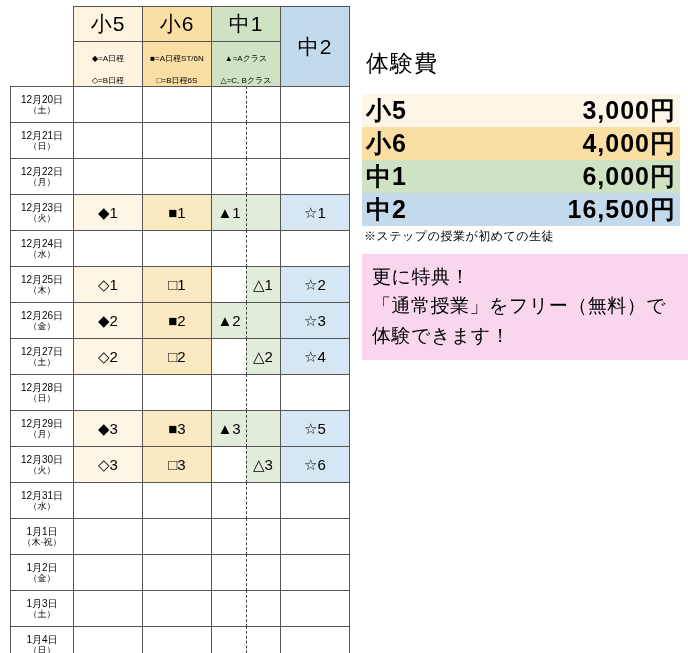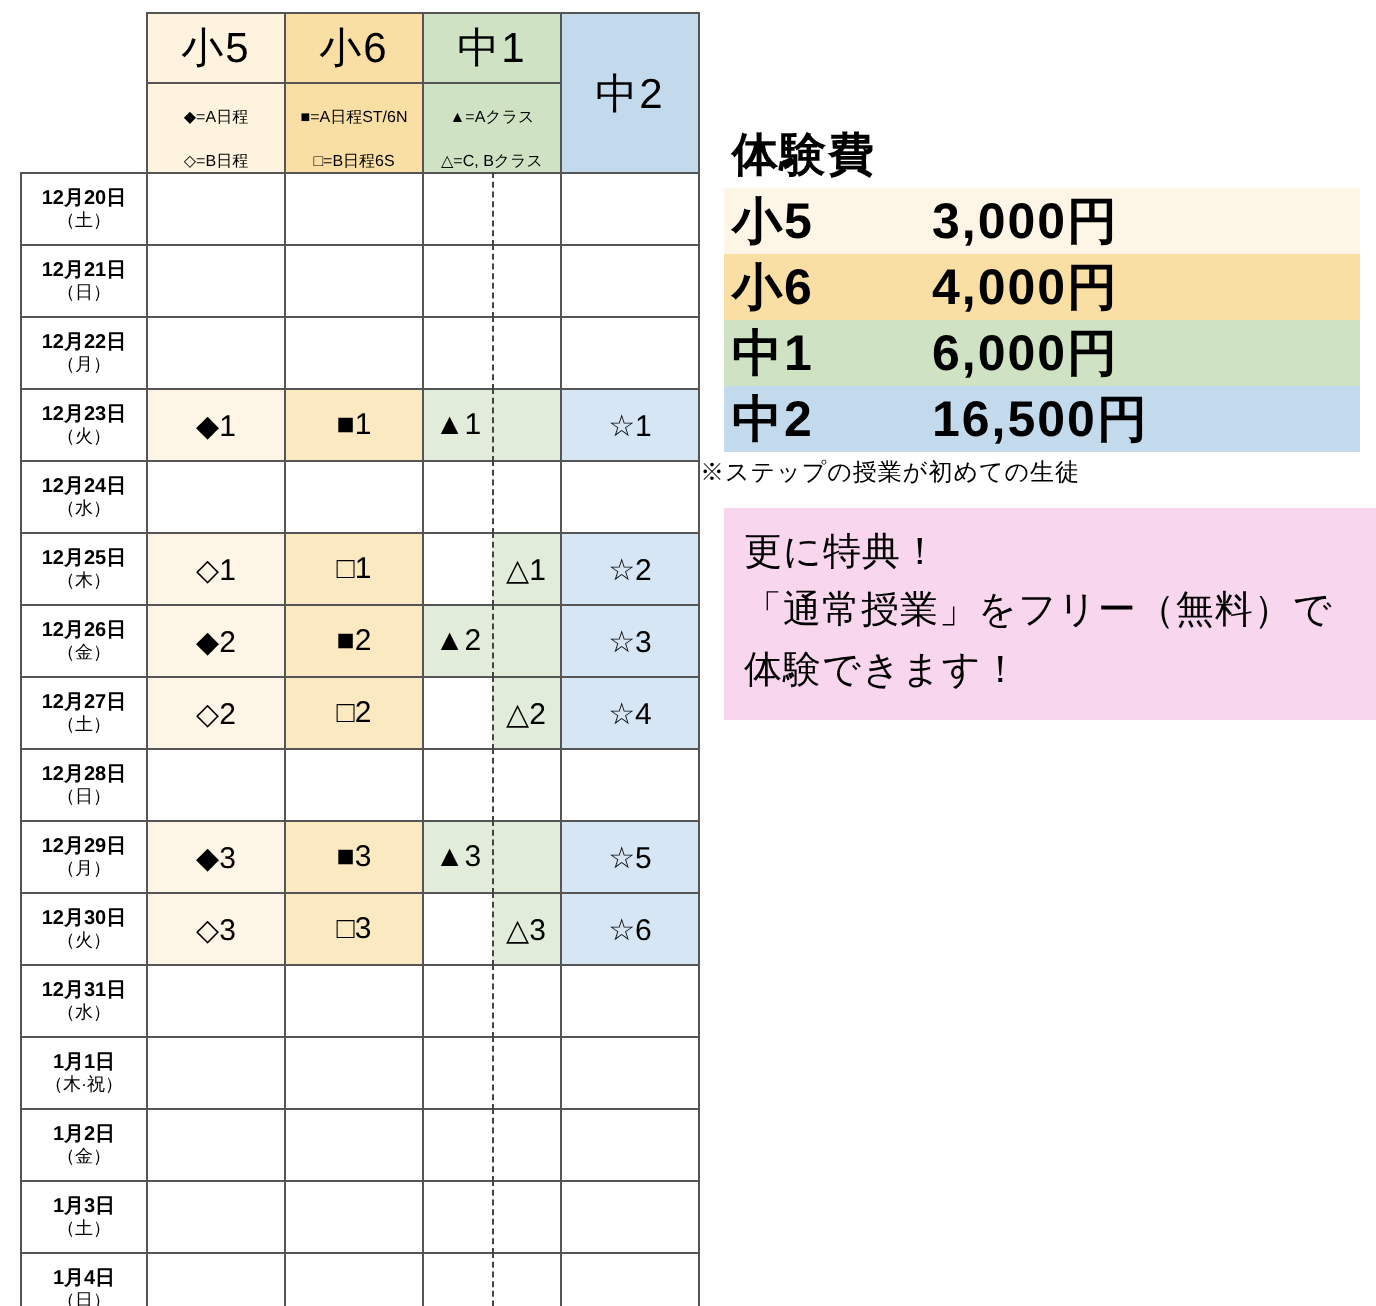--- a/index.html
+++ b/index.html
@@ -60,21 +60,21 @@
   .c-s6l { background: #fbe9c2; }
   .c-c1l { background: #e1edda; }
   .c-c2l { background: #d6e6f4; }
 
   .date-cell {
     font-size: 10px;
     line-height: 1.15;
     height: 35px;
     padding: 1px 0;
   }
-  .date-cell .d1 { display: block; font-weight: bold; }
+  .date-cell .d1 { display: block; }
   .date-cell .d2 { display: block; font-size: 9px; }
 
   .body-cell {
     height: 35px;
     font-size: 15px;
   }
 
   
   .split {
     position: relative;
@@ -97,47 +97,47 @@
     top: -1px;
     bottom: -1px;
     width: 0;
     border-left: 1px dashed #444;
   }
 
   
   #fee-title {
     position: absolute;
     left: 366px;
-    top: 62px;
+    top: 48px;
     font-size: 23px;
-    font-weight: bold;
+    font-weight: normal;
     letter-spacing: 1px;
   }
   #fee-table {
     position: absolute;
     left: 362px;
     top: 94px;
     width: 318px;
     border-collapse: collapse;
     table-layout: fixed;
   }
   #fee-table td {
     border: none;
     height: 31px;
     font-size: 25px;
     font-weight: bold;
     padding: 0 4px;
     letter-spacing: 1px;
   }
   #fee-table td.fee-grade { width: 92px; text-align: left; }
-  #fee-table td.fee-amt   { text-align: left; }
+  #fee-table td.fee-amt   { text-align: right; }
 
   #fee-note {
     position: absolute;
-    left: 350px;
+    left: 364px;
     top: 228px;
     font-size: 12px;
     letter-spacing: 0.5px;
   }
 
   #bonus {
     position: absolute;
     left: 362px;
     top: 254px;
     width: 384px;

